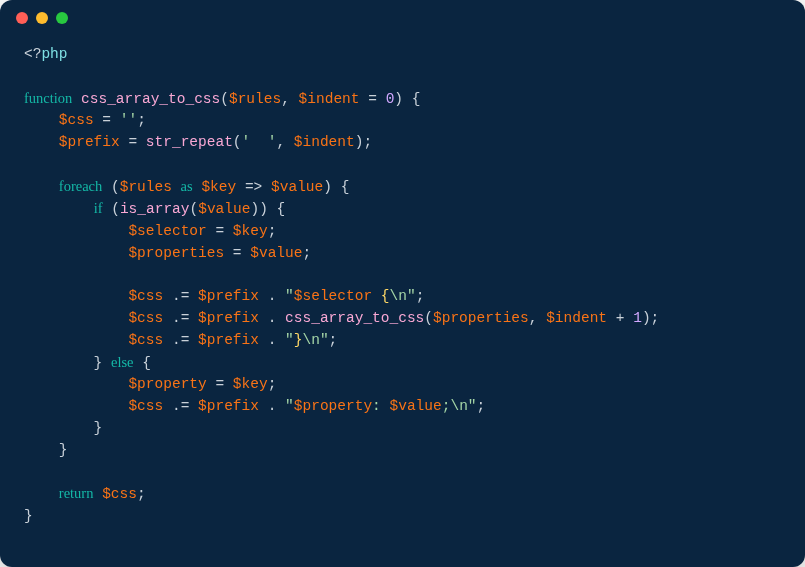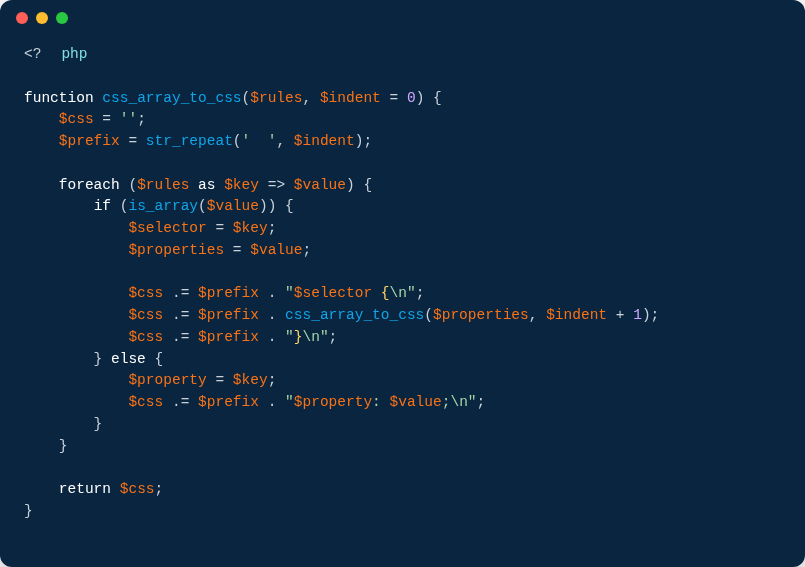--- a/index.html
+++ b/index.html
@@ -32,23 +32,23 @@
     border-radius: 50%;
   }
   .code-area {
     padding: 8px 24px 24px 24px;
     font-size: 14.5px;
     line-height: 1.5;
     color: #c9d1d9;
     white-space: pre;
     font-family: "SF Mono", "Monaco", "Consolas", "Courier New", monospace;
   }
-  .tok-tag     { color: #7ee0e4; margin-left: 20px; }
-  .tok-keyword { color: #ffffff; }
-  .tok-func    { color: #0ea5e9; text-align: center; }
+  .tok-tag     { color: #7ee0e4; }
+  .tok-keyword { color: #14b8a6; font-family: Liberation Serif, serif; }
+  .tok-func    { color: #f9a8d4; text-align: center; }
   .tok-var     { color: #f97316; }
   .tok-string  { color: #a5d6a7; }
   .tok-number  { color: #d2a8ff; }
   .tok-default { color: #c9d1d9; }
   .tok-yellow  { color: #ffd866; }
 </style>
 </head>
 <body>
 
 <div class="window">

